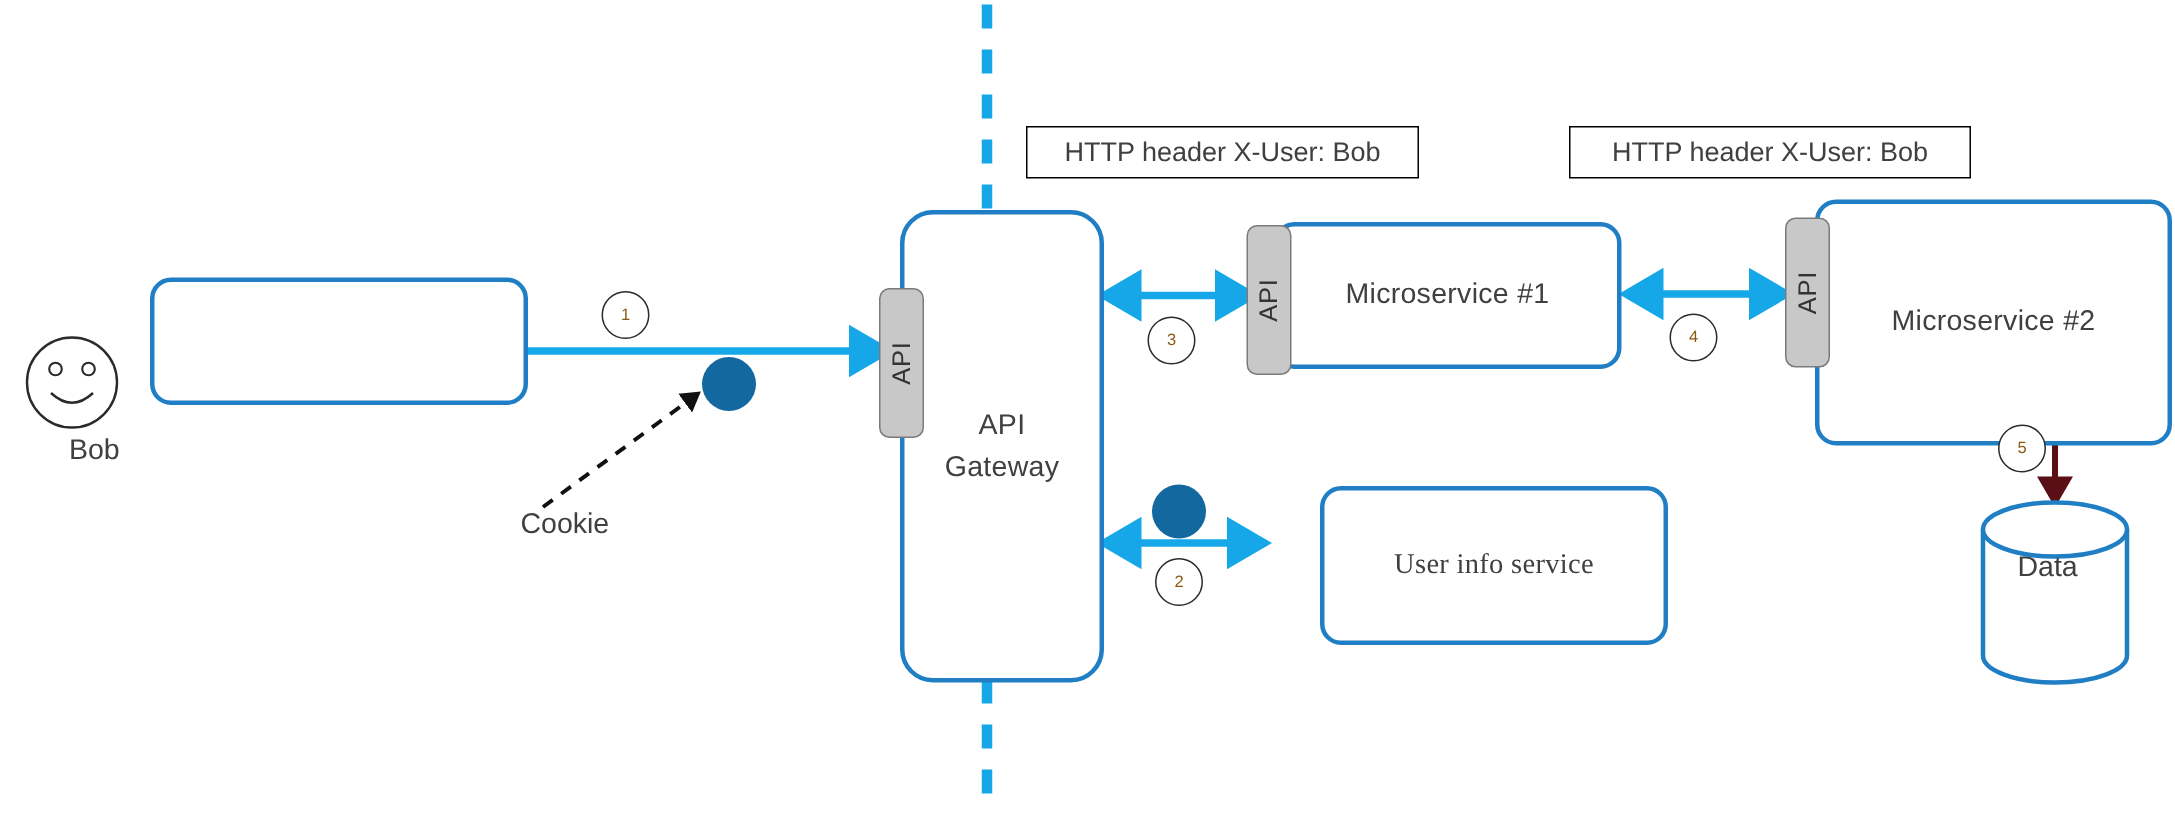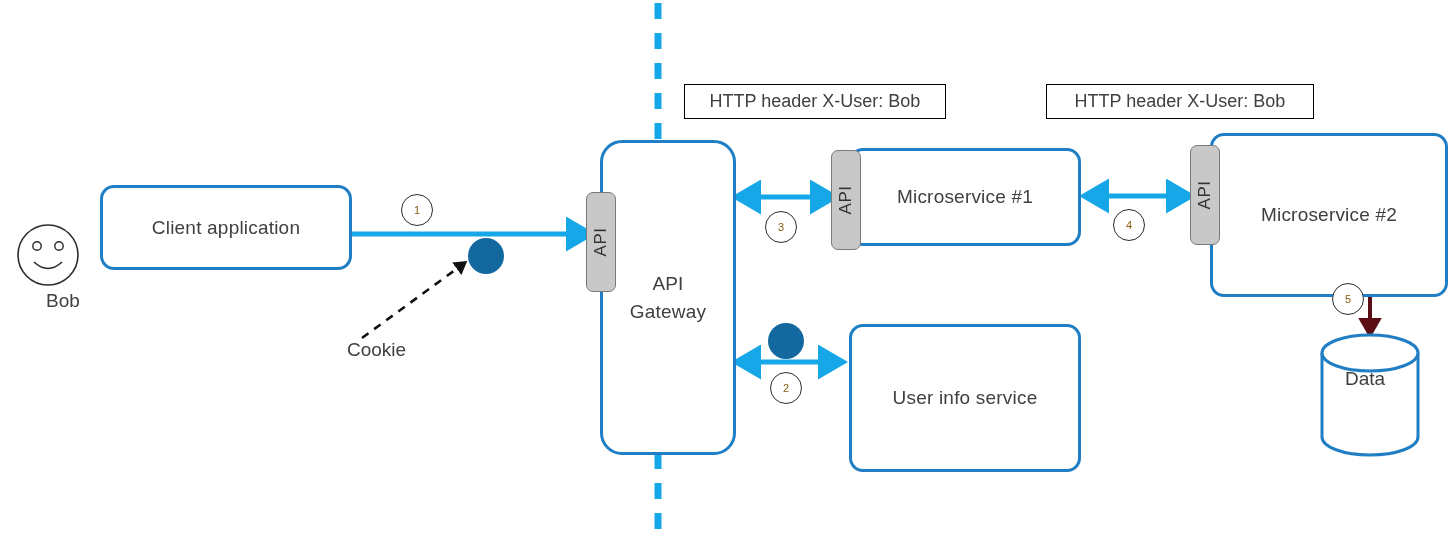--- a/index.html
+++ b/index.html
@@ -175,21 +175,20 @@
     <g>
       <circle cx="48" cy="255" r="30" fill="#ffffff" stroke="#2b2b2b" stroke-width="1.6"></circle>
       <circle cx="37" cy="246" r="4.2" fill="#ffffff" stroke="#2b2b2b" stroke-width="1.4"></circle>
       <circle cx="59" cy="246" r="4.2" fill="#ffffff" stroke="#2b2b2b" stroke-width="1.4"></circle>
       <path d="M34,262 Q48,275 62,262" fill="none" stroke="#2b2b2b" stroke-width="1.6"></path>
     </g>
   </svg>
 
   <div class="node-box" style="left:100px; top:185px; width:252px; height:85px;">
     <div>
-      <div>Client application</div>
     </div>
   </div>
 
   <div class="node-box tall" style="left:600px; top:140px; width:136px; height:315px; z-index:4;">
     <div>
       <div>API</div>
       <div>Gateway</div>
     </div>
   </div>
   <div class="api-badge" style="left:586px; top:192px;">
@@ -203,21 +202,21 @@
     <span>API</span>
   </div>
 
   <div class="node-box" style="left:1210px; top:133px; width:238px; height:164px; z-index:4;">
     <span>Microservice #2</span>
   </div>
   <div class="api-badge" style="left:1190px; top:145px;">
     <span>API</span>
   </div>
 
-  <div class="node-box" style="left:849px; top:324px; width:232px; height:148px; z-index:4;">
+  <div class="node-box" style="left:880px; top:324px; width:232px; height:106px; z-index:4;font-family:Liberation Serif, serif;">
     <span>User info service</span>
   </div>
 
   <div class="plain-label" style="left:1345px; top:368px; font-size:19px; z-index:5;">Data</div>
 
   <div class="caption-box" style="left:684px; top:84px; width:262px; height:35px;">
     <span>HTTP header X-User: Bob</span>
   </div>
 
   <div class="caption-box" style="left:1046px; top:84px; width:268px; height:35px;">

